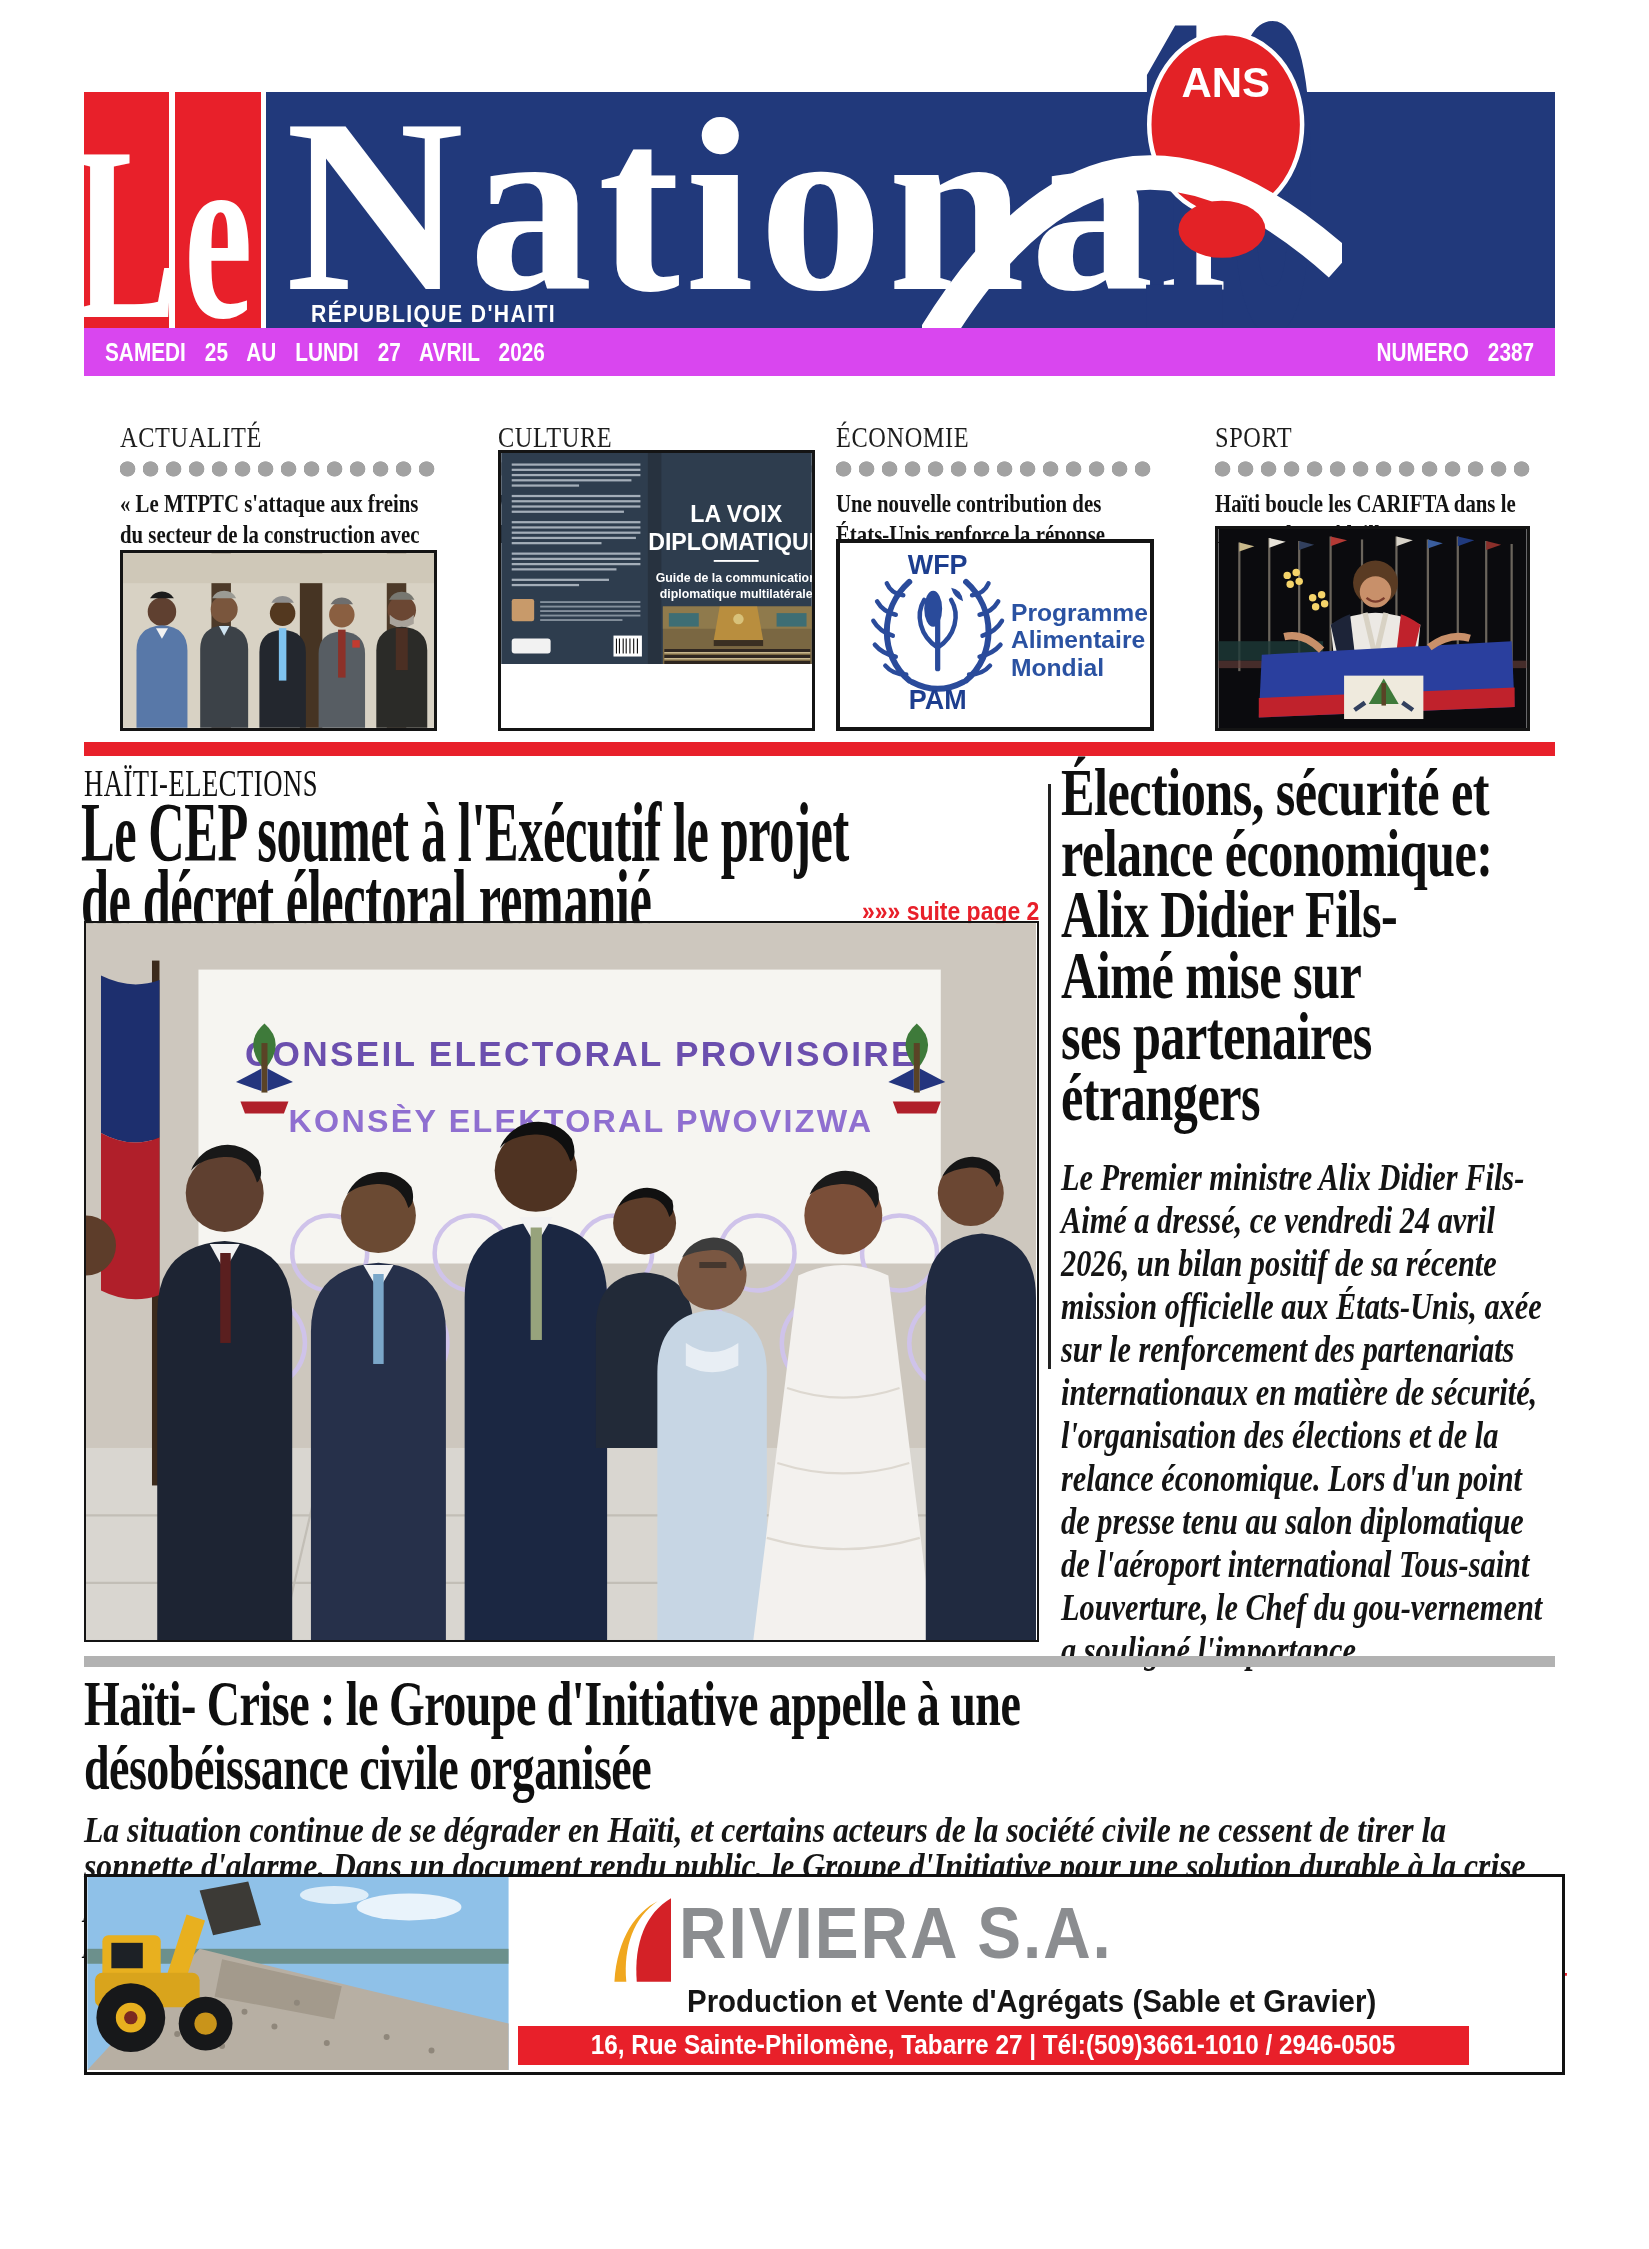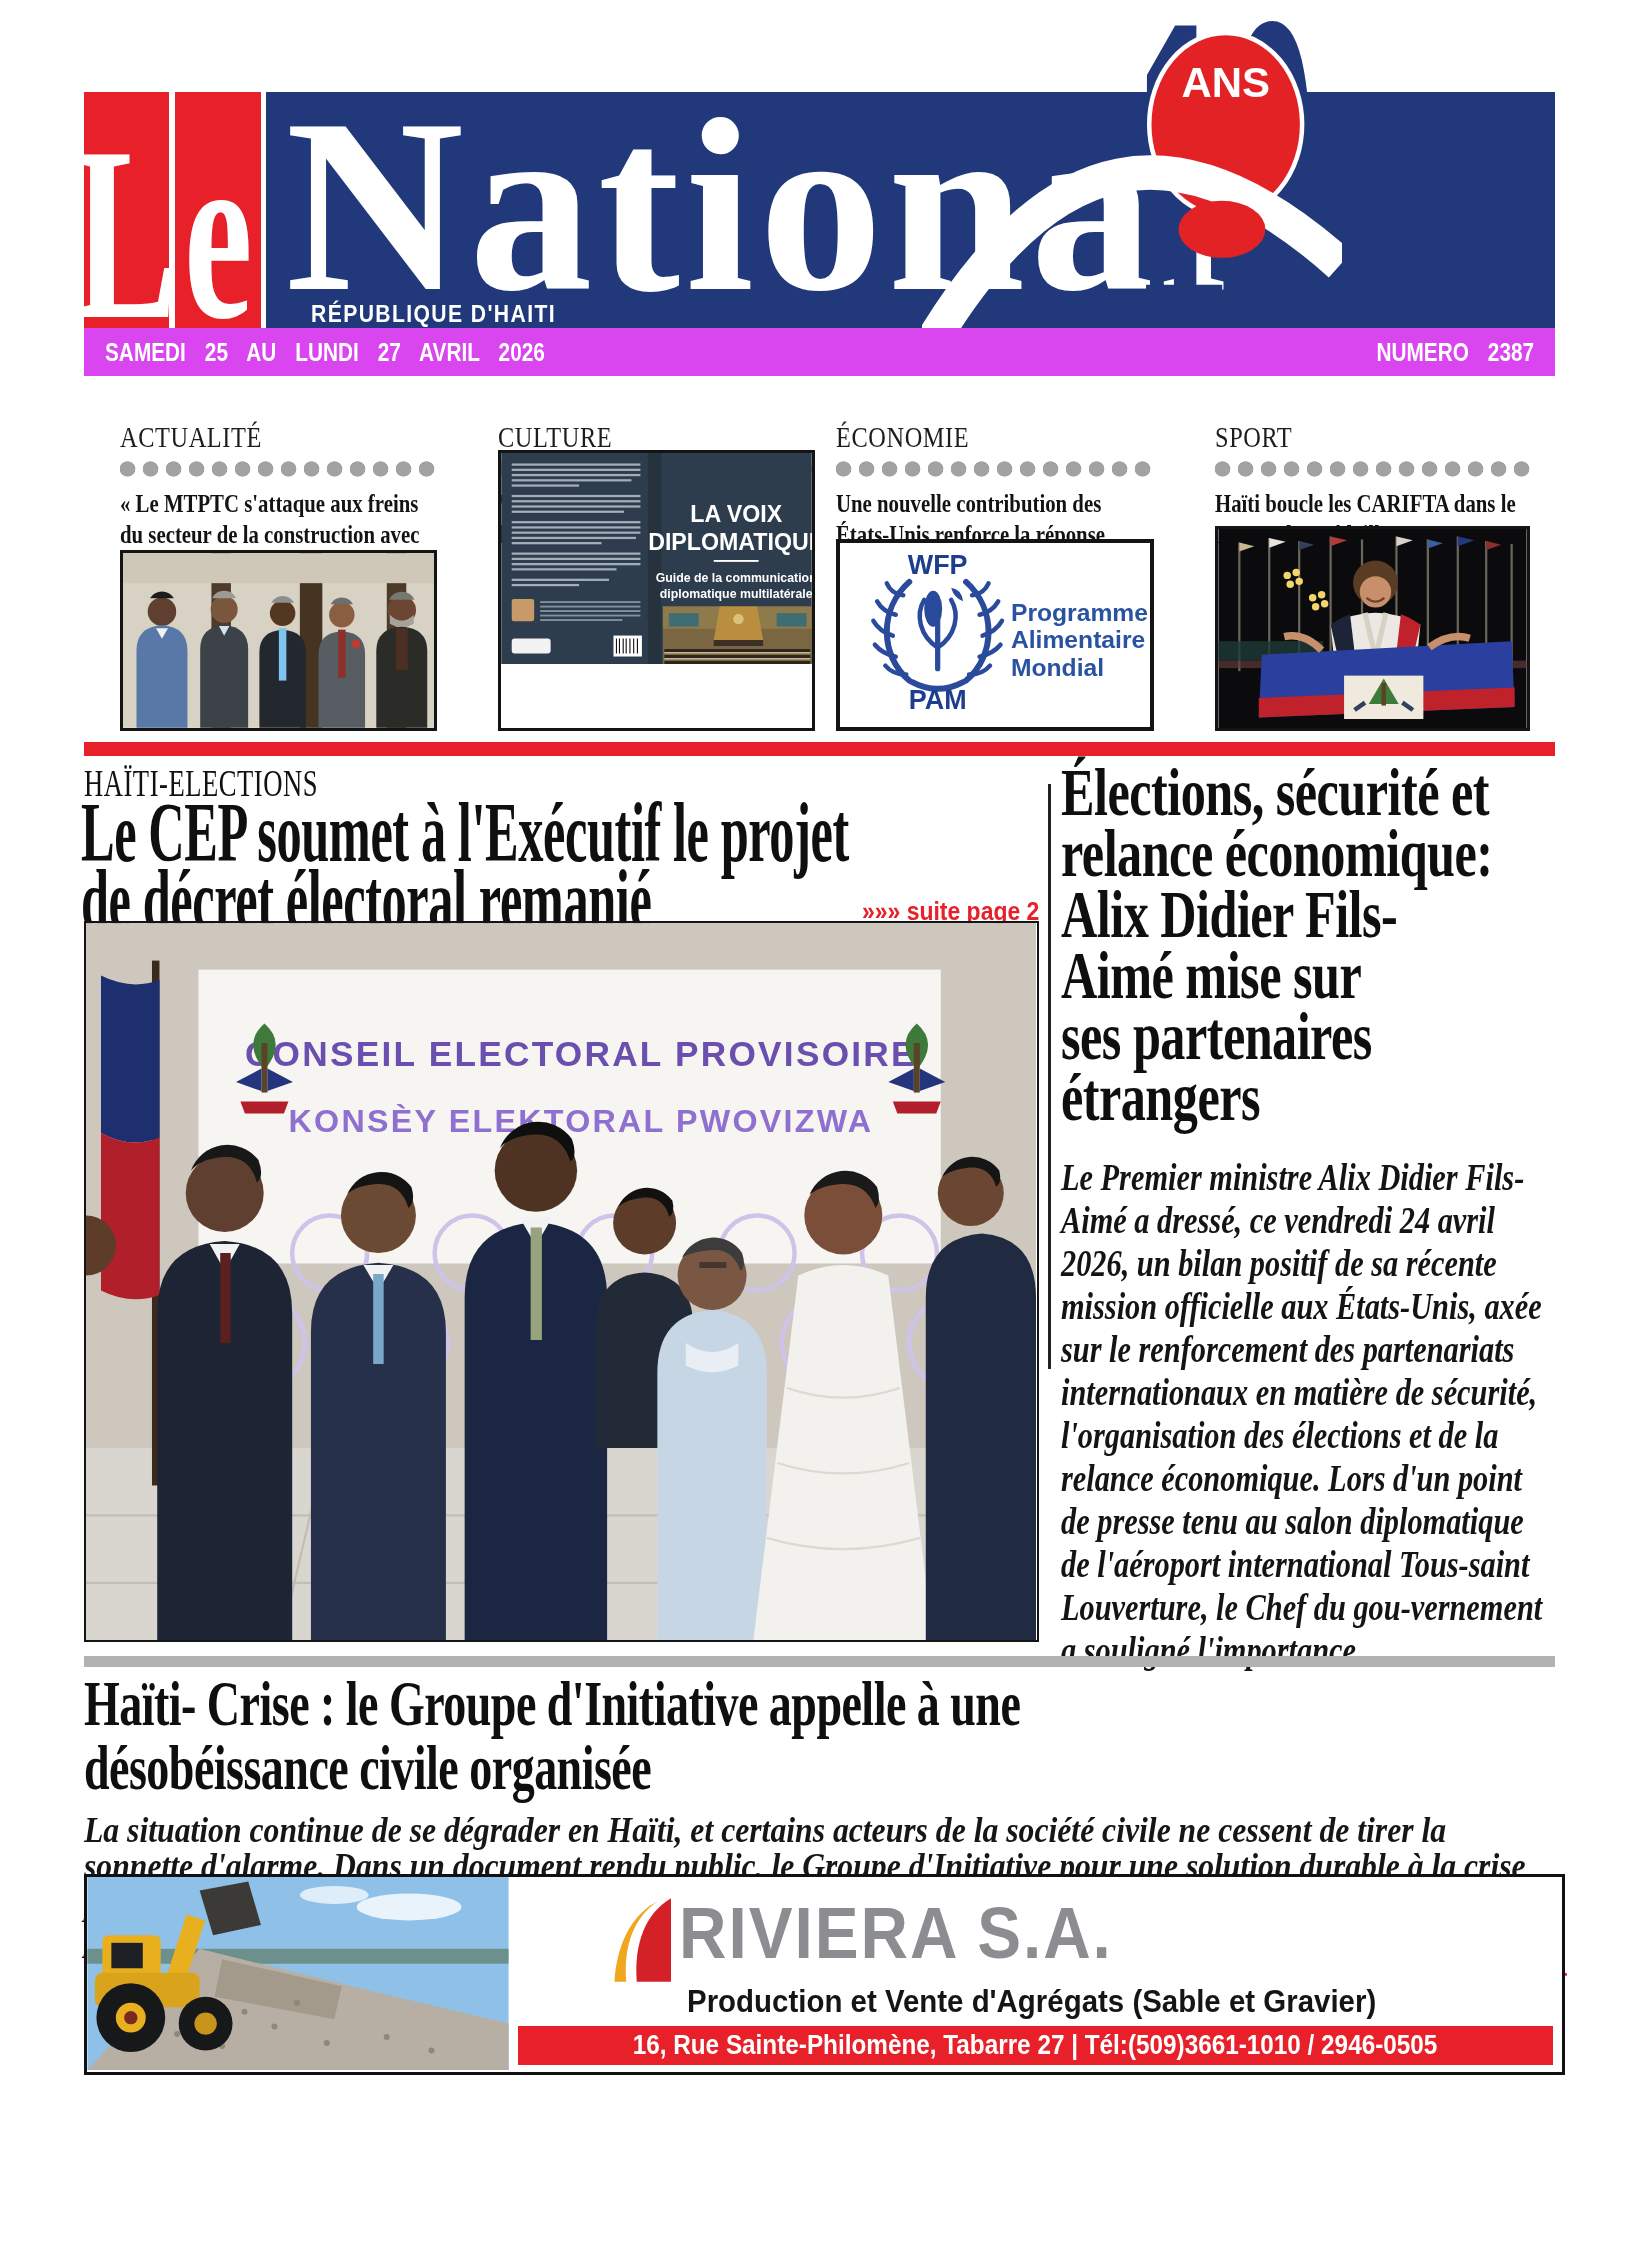--- a/index.html
+++ b/index.html
@@ -75,21 +75,21 @@
   #ad{position:absolute;left:84px;top:1874px;width:1481px;height:201px;border:3.7px solid #111;
       box-sizing:border-box;background:#fff;}
   #ad-photo{position:absolute;left:0;top:0;width:422px;height:193px;overflow:hidden;}
   #ad-swoosh{position:absolute;left:517px;top:21px;width:67px;height:84px;}
   #ad-brand{position:absolute;left:592px;top:13.5px;font-family:"Liberation Sans",sans-serif;
             font-weight:700;font-size:73px;color:#8b8d90;letter-spacing:2.2px;
             transform:scaleX(.9);transform-origin:0 0;white-space:nowrap;}
   #ad-tagline{position:absolute;left:600px;top:106px;font-family:"Liberation Sans",sans-serif;
               font-weight:700;font-size:32px;color:#151515;transform:scaleX(.92);transform-origin:0 0;
               white-space:nowrap;}
-  #ad-addrbar{position:absolute;left:431px;top:149px;width:1035px;height:39px;background:#e8202a;
+  #ad-addrbar{position:absolute;left:431px;top:149px;width:951px;height:39px;background:#e8202a;
               display:flex;align-items:center;justify-content:center;}
   #ad-addr{font-family:"Liberation Sans",sans-serif;font-weight:700;font-size:27px;color:#fff;
            transform:scaleX(.9);white-space:nowrap;}
 </style>
 </head>
 <body>
 
 <div id="page">
 
   <div>

